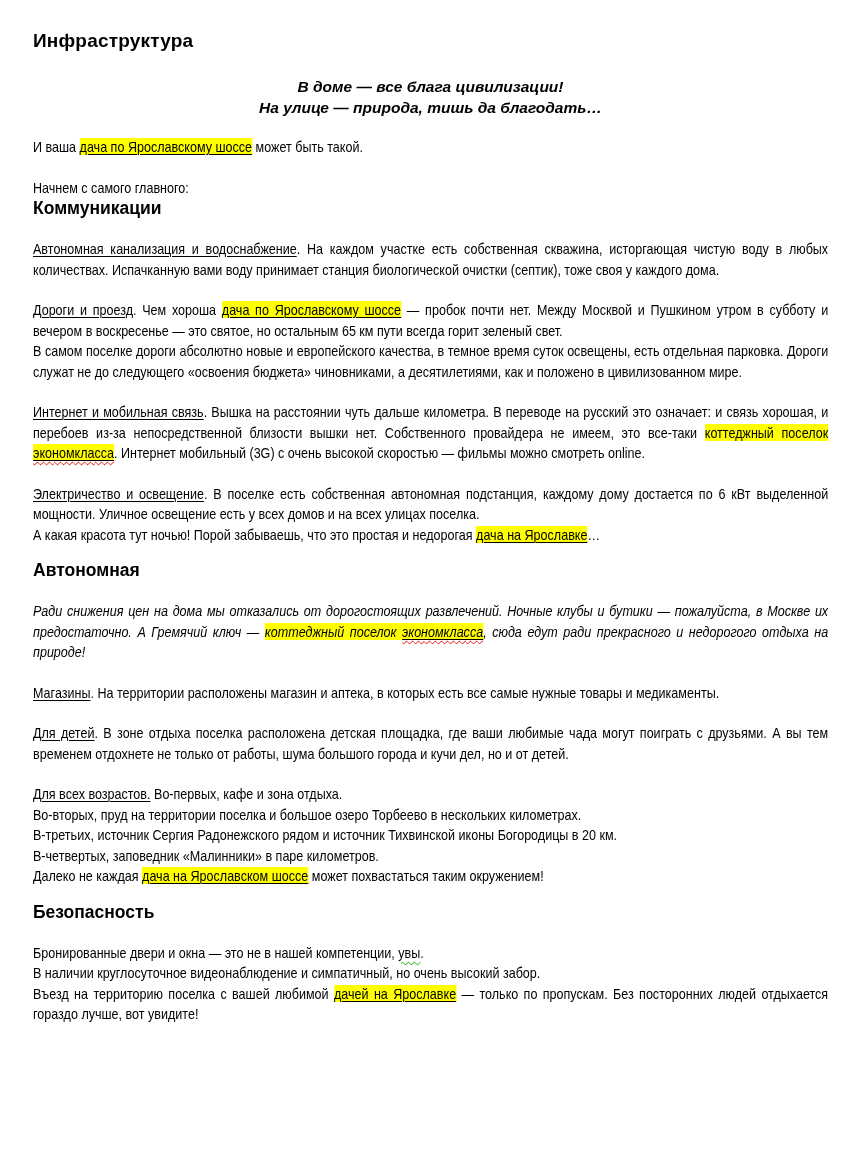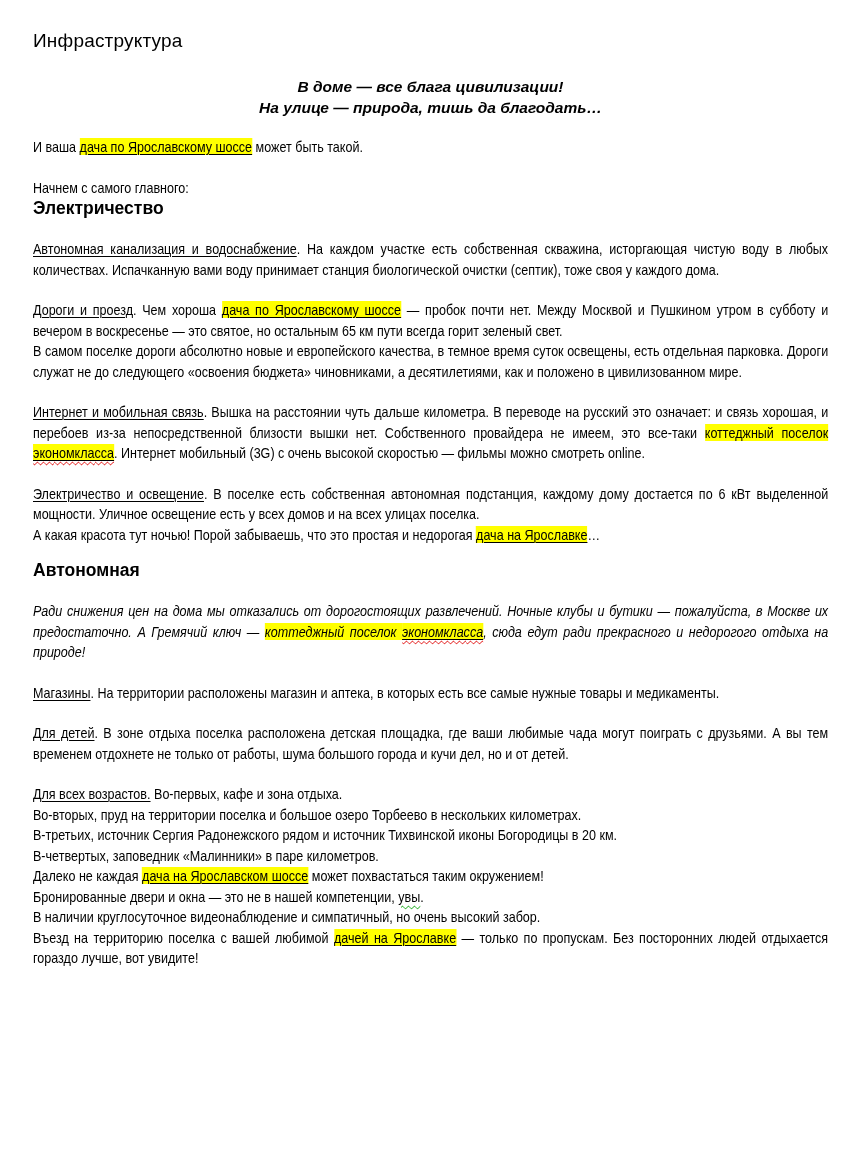--- a/index.html
+++ b/index.html
@@ -6,21 +6,21 @@
   body {
     width: 861px; height: 1152px;
     background: var(--page-bg, #ffffff);
     color: var(--text-color, #000000);
     font-family: "Liberation Sans", sans-serif;
     overflow: hidden;
   }
   .doc { padding: 30px 33px 0 33px; }
 
   h1 {
-    font-size: 19px; font-weight: normal; letter-spacing: .2px;
+    font-size: 19px; font-weight: bold; letter-spacing: .2px;
     margin: 0 0 24px 0;
   }
   h2 {
     font-size: 17.5px; font-weight: bold;
     margin: 0 0 20px 0;
   }
   h2.after-gap { margin-top: 15px; }
 
   .slogan { margin: 0 0 19px 0; }
   .slogan p {
@@ -77,21 +77,21 @@
   <div class="slogan">
     <p>В доме — все блага цивилизации!</p>
     <p>На улице — природа, тишь да благодать…</p>
   </div>
 
   <div class="condensed">
     <p class="pgroup"><span>И ваша </span><span class="hl u">дача по Ярославскому шоссе</span><span> может быть такой.</span></p>
     <p class="tight">Начнем с самого главного:</p>
   </div>
 
-  <h2>Электричество</h2>
+  <h2>Коммуникации</h2>
 
   <div class="condensed">
     <p class="pgroup"><span class="u">Автономная канализация и водоснабжение</span><span>. На каждом участке есть собственная скважина, исторгающая чистую воду в любых количествах. Испачканную вами воду принимает станция биологической очистки (септик), тоже своя у каждого дома.</span></p>
 
     <div class="pgroup">
       <p><span class="u">Дороги и проезд</span><span>. Чем хороша </span><span class="hl u">дача по Ярославскому шоссе</span><span> — пробок почти нет. Между Москвой и Пушкином утром в субботу и вечером в воскресенье — это святое, но остальным 65 км пути всегда горит зеленый свет.</span></p>
       <p>В самом поселке дороги абсолютно новые и европейского качества, в темное время суток освещены, есть отдельная парковка. Дороги служат не до следующего «освоения бюджета» чиновниками, а десятилетиями, как и положено в цивилизованном мире.</p>
     </div>
 
     <p class="pgroup"><span class="u">Интернет и мобильная связь</span><span>. Вышка на расстоянии чуть дальше километра. В переводе на русский это означает: и связь хорошая, и перебоев из-за непосредственной близости вышки нет. Собственного провайдера не имеем, это все-таки </span><span class="hl">коттеджный поселок </span><span class="hl u"><span class="sq-red">экономкласса</span></span><span>. Интернет мобильный (3G) с очень высокой скоростью — фильмы можно смотреть online.</span></p>
@@ -113,20 +113,21 @@
 
     <div>
       <p><span class="u">Для всех возрастов.</span><span> Во-первых, кафе и зона отдыха.</span></p>
       <p>Во-вторых, пруд на территории поселка и большое озеро Торбеево в нескольких километрах.</p>
       <p>В-третьих, источник Сергия Радонежского рядом и источник Тихвинской иконы Богородицы в 20 км.</p>
       <p>В-четвертых, заповедник «Малинники» в паре километров.</p>
       <p><span>Далеко не каждая </span><span class="hl u">дача на Ярославском шоссе</span><span> может похвастаться таким окружением!</span></p>
     </div>
   </div>
 
+  <h2 class="after-gap">Безопасность</h2>
 
   <div class="condensed">
     <div>
       <p><span>Бронированные двери и окна — это не в нашей компетенции, </span><span class="sq-green">увы</span><span>.</span></p>
       <p>В наличии круглосуточное видеонаблюдение и симпатичный, но очень высокий забор.</p>
       <p><span>Въезд на территорию поселка с вашей любимой </span><span class="hl u">дачей на Ярославке</span><span> — только по пропускам. Без посторонних людей отдыхается гораздо лучше, вот увидите!</span></p>
     </div>
   </div>
 
 </div>

